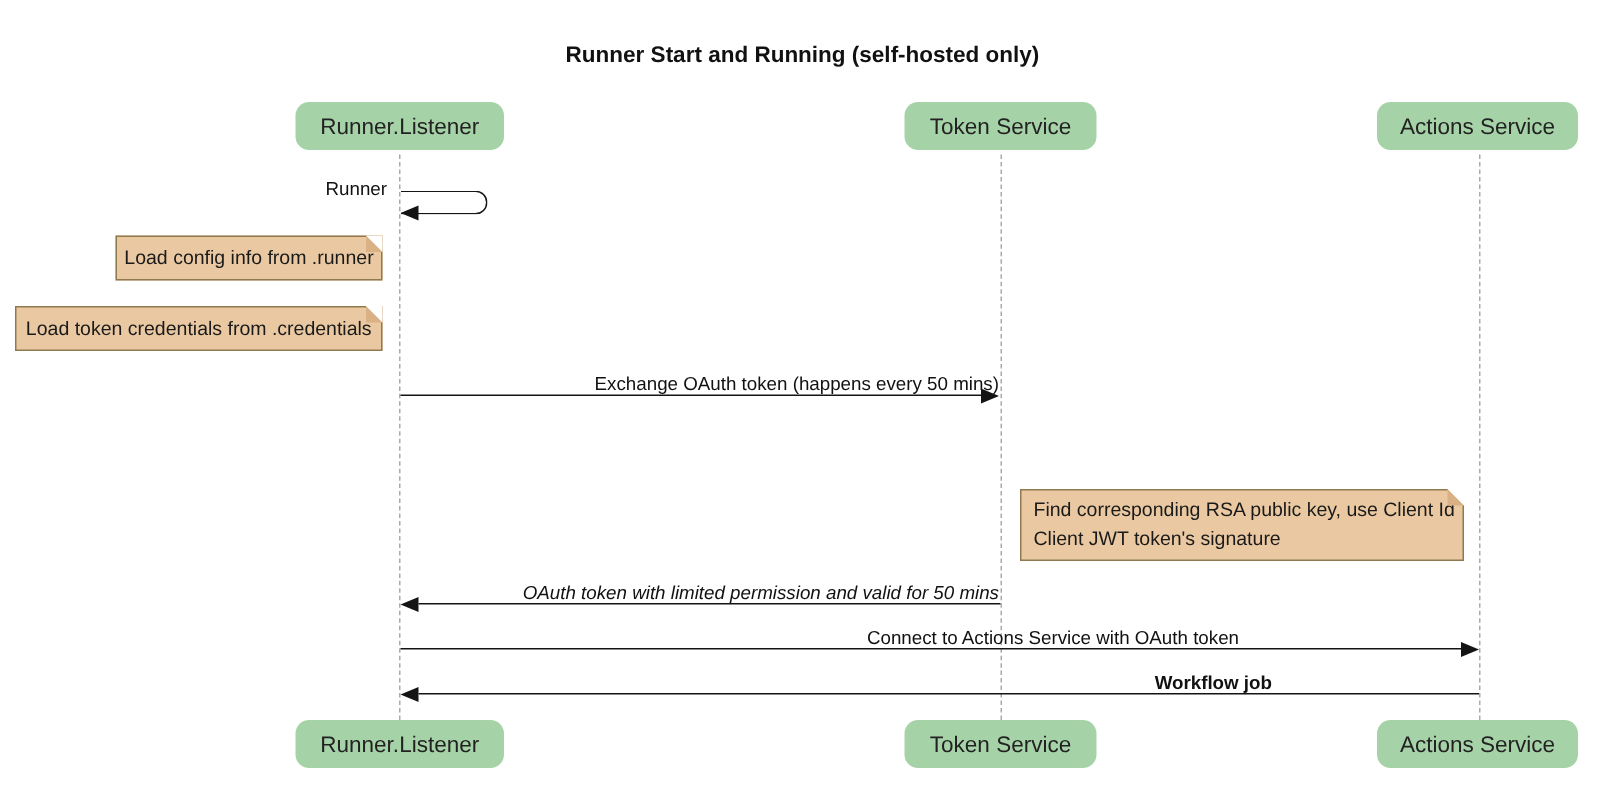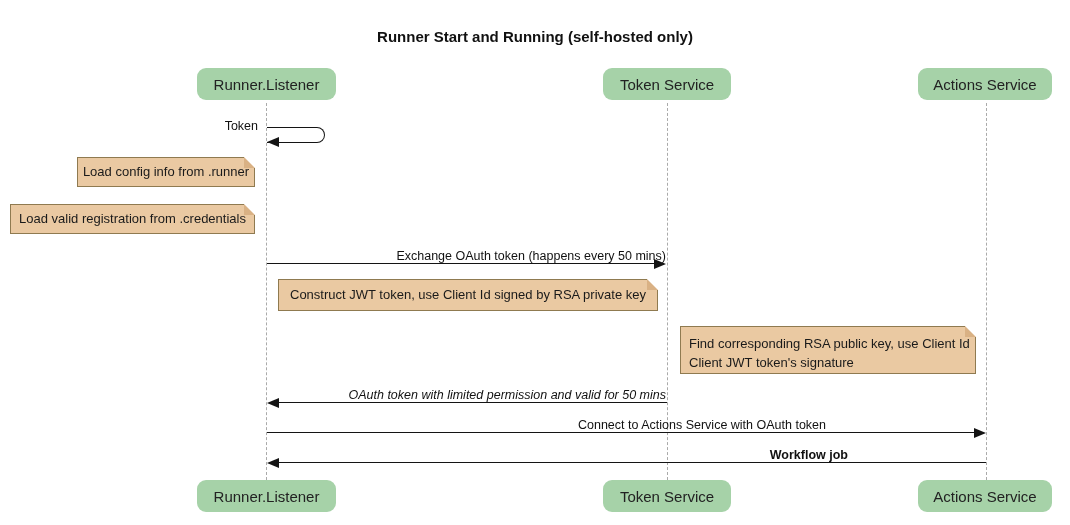--- a/index.html
+++ b/index.html
@@ -78,21 +78,21 @@
     border: 1px solid #8f7a50;
     font-size: 13px;
     color: #1a1a1a;
     display: flex;
     flex-direction: column;
     align-items: center;
     justify-content: center;
     line-height: 1.45;
     box-sizing: border-box;
   }
-  .note.left-text { align-items: flex-start; padding-left: 8px; padding-right: 12px; justify-content: flex-end; }
+  .note.left-text { align-items: flex-start; padding-left: 8px; padding-right: 12px; }
   .fold {
     position: absolute;
     top: -1px; right: -1px;
     width: 0; height: 0;
     border-style: solid;
     border-width: 0 11px 11px 0;
     border-color: #ffffff #ffffff #d9b184 #d9b184;
   }
   .note-text { white-space: nowrap; }
 </style>
@@ -110,42 +110,38 @@
   <div class="participant" style="left:197px; top:52px; width:139px;">
     <span>Runner.Listener</span>
   </div>
   <div class="participant" style="left:603px; top:52px; width:128px;">
     <span>Token Service</span>
   </div>
   <div class="participant" style="left:918px; top:52px; width:134px;">
     <span>Actions Service</span>
   </div>
 
-  <div class="msg-label" style="left:158px; top:103px; width:100px; text-align:right;">Token</div>
+  <div class="msg-label" style="left:158px; top:103px; width:100px; text-align:right;">Runner</div>
   <div class="self-loop" style="left:267px; top:111px; width:57px; height:14px;"></div>
   <div class="head-left" style="left:267px; top:121px;"></div>
 
   <div class="note" style="left:77px; top:141px; width:178px; height:30px;">
     <div class="fold"></div>
     <span class="note-text">Load config info from .runner</span>
   </div>
 
   <div class="note" style="left:10px; top:188px; width:245px; height:30px;">
     <div class="fold"></div>
-    <span class="note-text">Load valid registration from .credentials</span>
+    <span class="note-text">Load token credentials from .credentials</span>
   </div>
 
   <div class="msg-label" style="left:266px; top:233px; width:400px;">Exchange OAuth token (happens every 50 mins)</div>
   <div class="line" style="left:267px; top:247px; width:387px;"></div>
   <div class="head-right" style="left:654px; top:243px;"></div>
 
-  <div class="note" style="left:278px; top:263px; width:380px; height:32px;">
-    <div class="fold"></div>
-    <span class="note-text">Construct JWT token, use Client Id signed by RSA private key</span>
-  </div>
 
   <div class="note left-text" style="left:680px; top:310px; width:296px; height:48px;">
     <div class="fold"></div>
     <span class="note-text">Find corresponding RSA public key, use Client Id</span>
     <span class="note-text">Client JWT token's signature</span>
   </div>
 
   <div class="msg-label" style="left:266px; top:372px; width:400px;font-style:italic;">OAuth token with limited permission and valid for 50 mins</div>
   <div class="line" style="left:279px; top:386px; width:388px;"></div>
   <div class="head-left" style="left:267px; top:382px;"></div>

